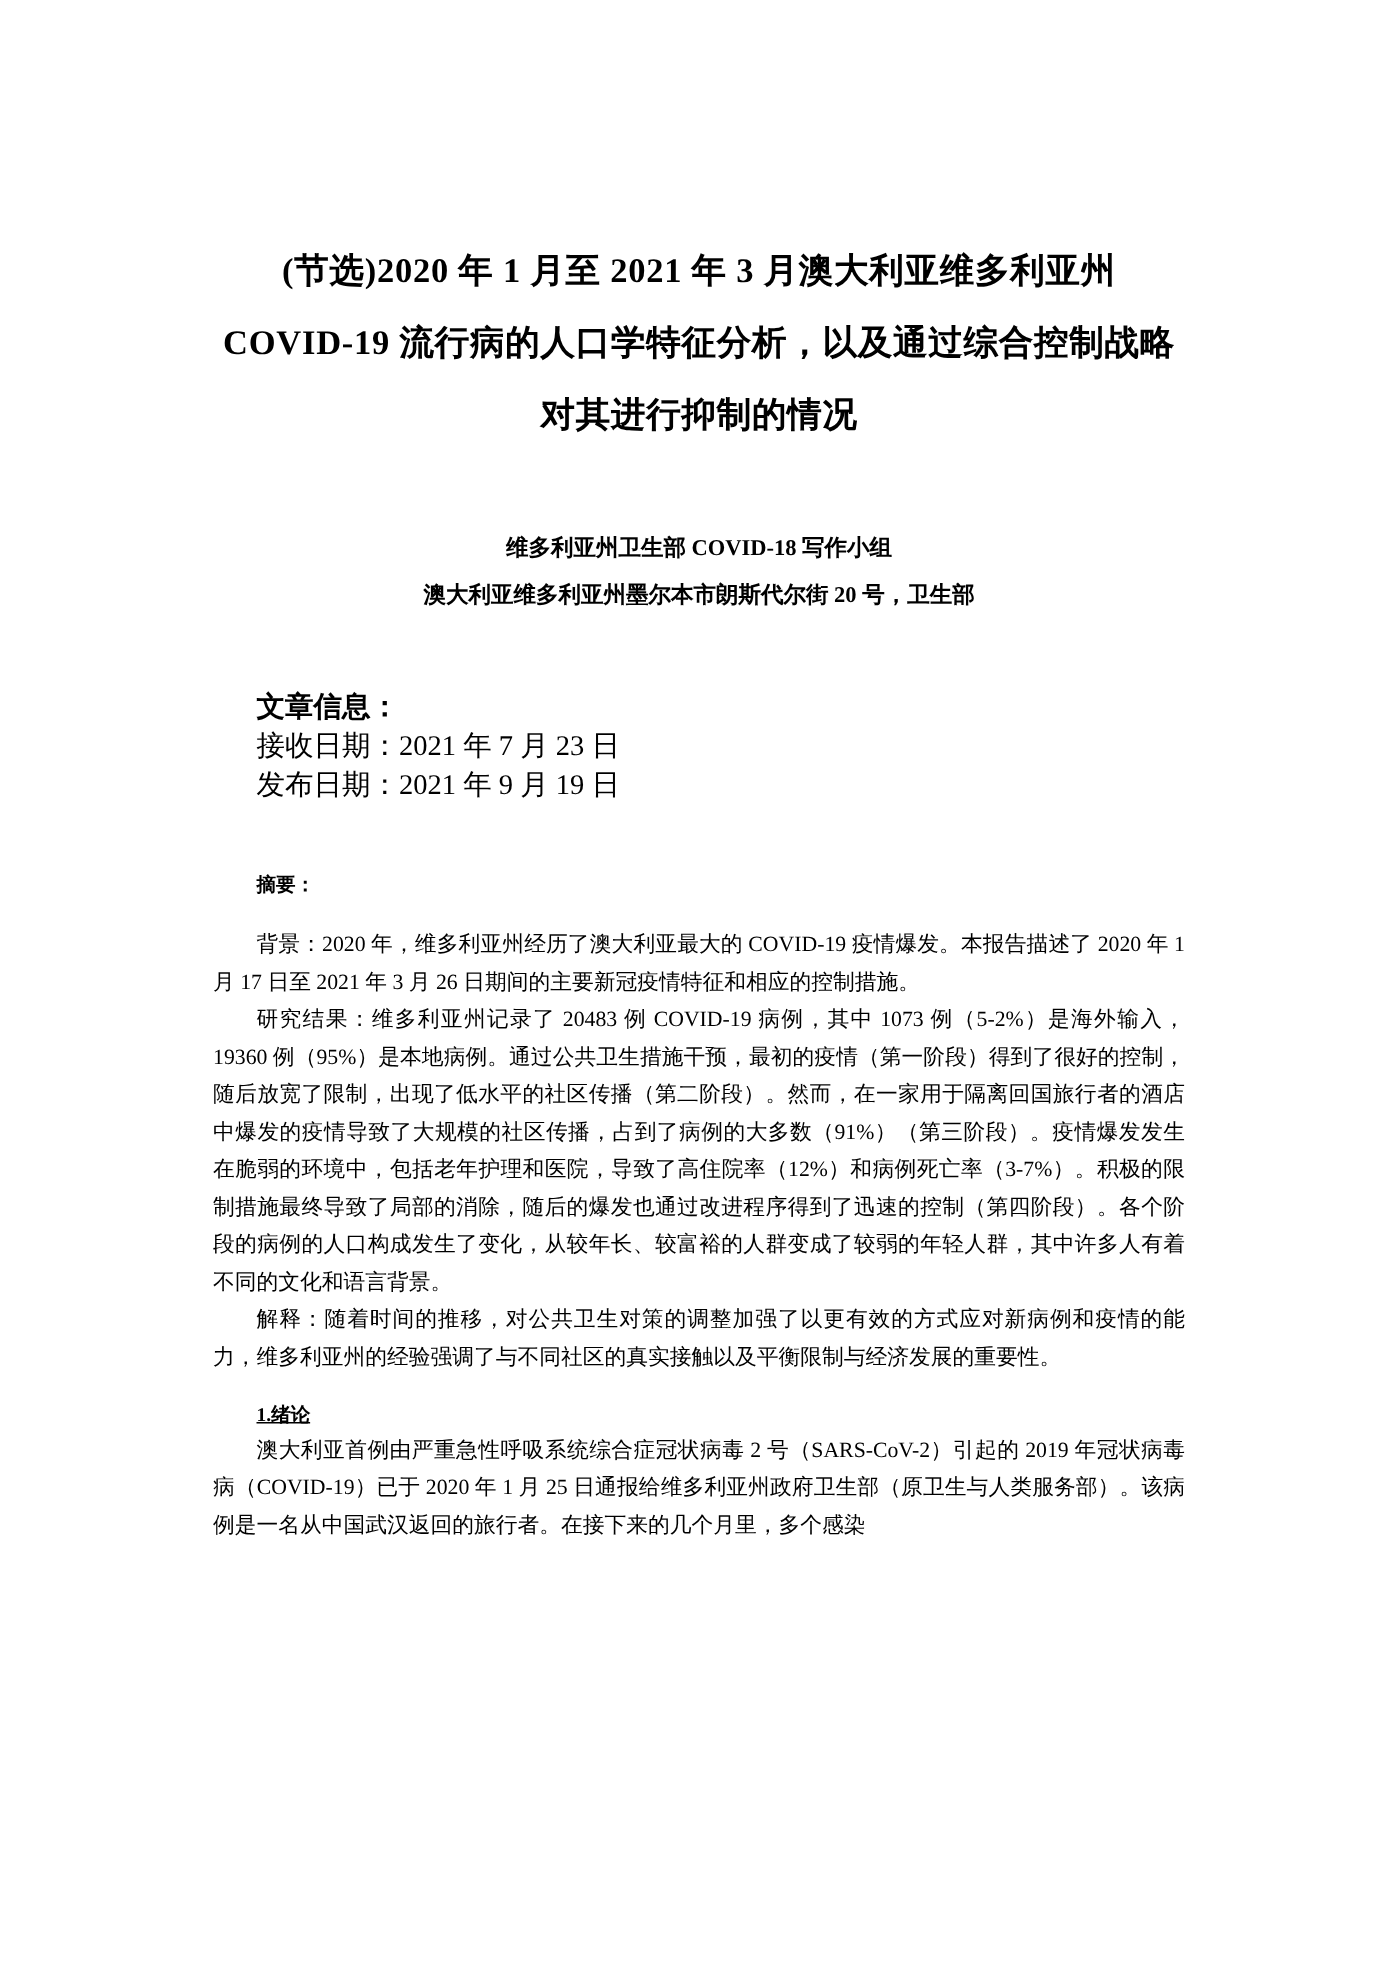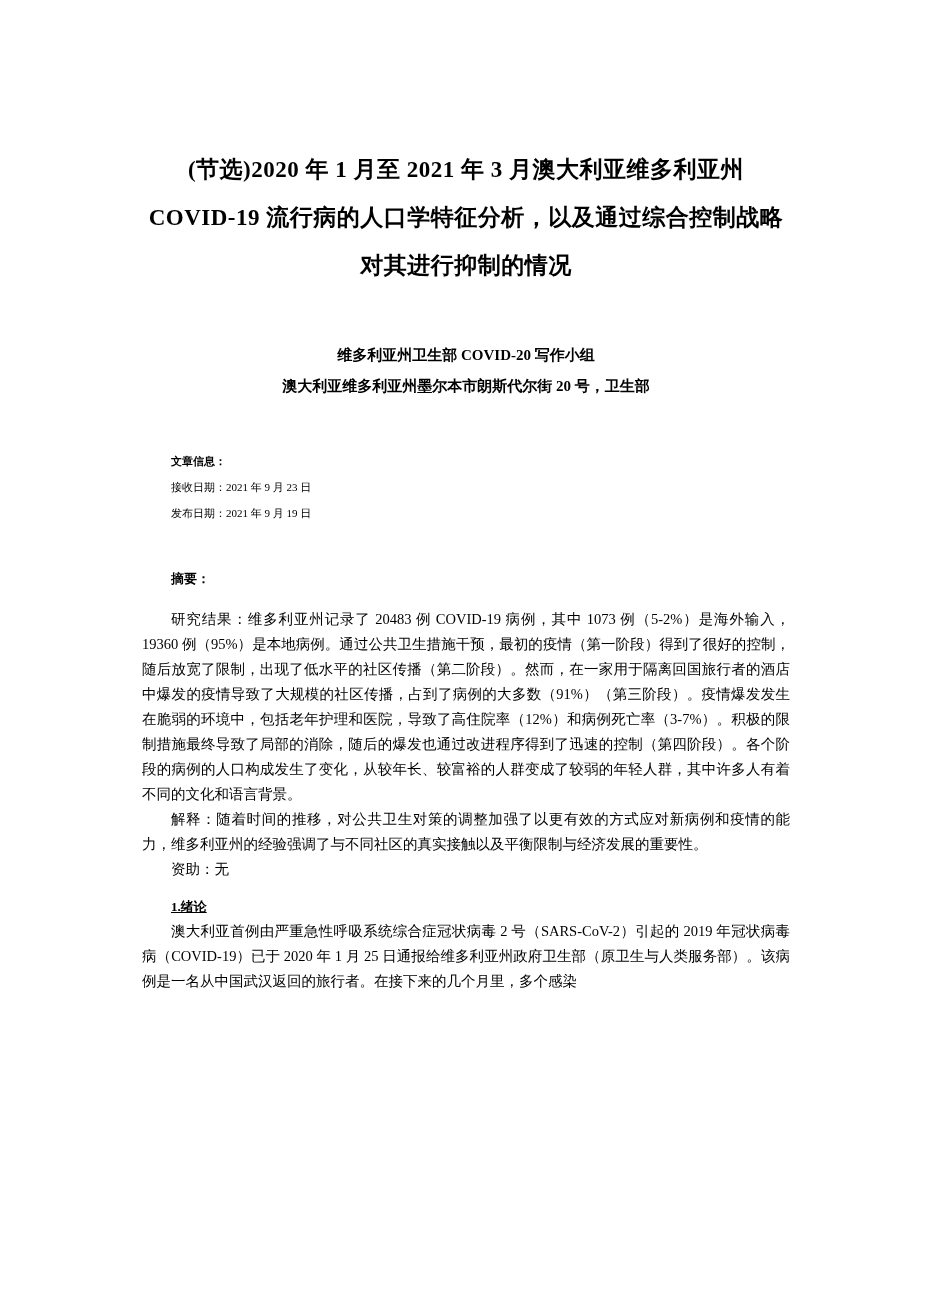--- a/index.html
+++ b/index.html
@@ -2,21 +2,21 @@
 <html><head>
 <meta charset="utf-8">
 <style>
   * { margin: 0; padding: 0; box-sizing: border-box; }
   html, body { background: #ffffff; }
   body { font-family: "Liberation Serif", "DejaVu Serif", serif; color: #000; }
 
   .page {
     width: 926px;
     height: 1056px;
-    margin: 0 auto;
+    margin: 11px auto;
     background: #ffffff;
     padding: 146px 136px 40px 142px;
     overflow: hidden;
   }
 
   .doc-title {
     font-size: 23px;
     font-weight: 700;
     line-height: 48px;
     text-align: center;
@@ -26,21 +26,21 @@
 
   .authors {
     text-align: center;
     font-weight: 700;
     font-size: 15px;
     line-height: 31px;
     margin-bottom: 46px;
   }
 
   .article-info {
-    font-size: 11px;
+    font-size: 19px;
     line-height: 26px;
     margin-left: 29px;
     margin-bottom: 40px;
   }
   .article-info .info-heading { font-weight: 700; }
 
   .section-heading {
     font-size: 13px;
     font-weight: 700;
     line-height: 25px;
@@ -57,37 +57,37 @@
   }
 </style>
 </head>
 <body>
 
 <div class="page">
 
   <h1 class="doc-title">(节选)2020 年 1 月至 2021 年 3 月澳大利亚维多利亚州 COVID-19 流行病的人口学特征分析，以及通过综合控制战略对其进行抑制的情况</h1>
 
   <div class="authors">
-    <p>维多利亚州卫生部 COVID-20 写作小组</p>
+    <p>维多利亚州卫生部 COVID-18 写作小组</p>
     <p>澳大利亚维多利亚州墨尔本市朗斯代尔街 20 号，卫生部</p>
   </div>
 
   <div class="article-info">
     <p class="info-heading">文章信息：</p>
-    <p class="info-line">接收日期：2021 年 9 月 23 日</p>
+    <p class="info-line">接收日期：2021 年 7 月 23 日</p>
     <p class="info-line">发布日期：2021 年 9 月 19 日</p>
   </div>
 
   <p class="section-heading abstract-heading">摘要：</p>
 
+  <p class="body-para">背景：2020 年，维多利亚州经历了澳大利亚最大的 COVID-19 疫情爆发。本报告描述了 2020 年 1 月 17 日至 2021 年 3 月 26 日期间的主要新冠疫情特征和相应的控制措施。</p>
 
 
   <p class="body-para">研究结果：维多利亚州记录了 20483 例 COVID-19 病例，其中 1073 例（5-2%）是海外输入，19360 例（95%）是本地病例。通过公共卫生措施干预，最初的疫情（第一阶段）得到了很好的控制，随后放宽了限制，出现了低水平的社区传播（第二阶段）。然而，在一家用于隔离回国旅行者的酒店中爆发的疫情导致了大规模的社区传播，占到了病例的大多数（91%）（第三阶段）。疫情爆发发生在脆弱的环境中，包括老年护理和医院，导致了高住院率（12%）和病例死亡率（3-7%）。积极的限制措施最终导致了局部的消除，随后的爆发也通过改进程序得到了迅速的控制（第四阶段）。各个阶段的病例的人口构成发生了变化，从较年长、较富裕的人群变成了较弱的年轻人群，其中许多人有着不同的文化和语言背景。</p>
 
   <p class="body-para">解释：随着时间的推移，对公共卫生对策的调整加强了以更有效的方式应对新病例和疫情的能力，维多利亚州的经验强调了与不同社区的真实接触以及平衡限制与经济发展的重要性。</p>
 
-  <p class="body-para">资助：无</p>
 
   <p class="section-heading intro-heading">1.绪论</p>
 
   <p class="body-para">澳大利亚首例由严重急性呼吸系统综合症冠状病毒 2 号（SARS-CoV-2）引起的 2019 年冠状病毒病（COVID-19）已于 2020 年 1 月 25 日通报给维多利亚州政府卫生部（原卫生与人类服务部）。该病例是一名从中国武汉返回的旅行者。在接下来的几个月里，多个感染</p>
 
 </div>
 
 </body></html>

